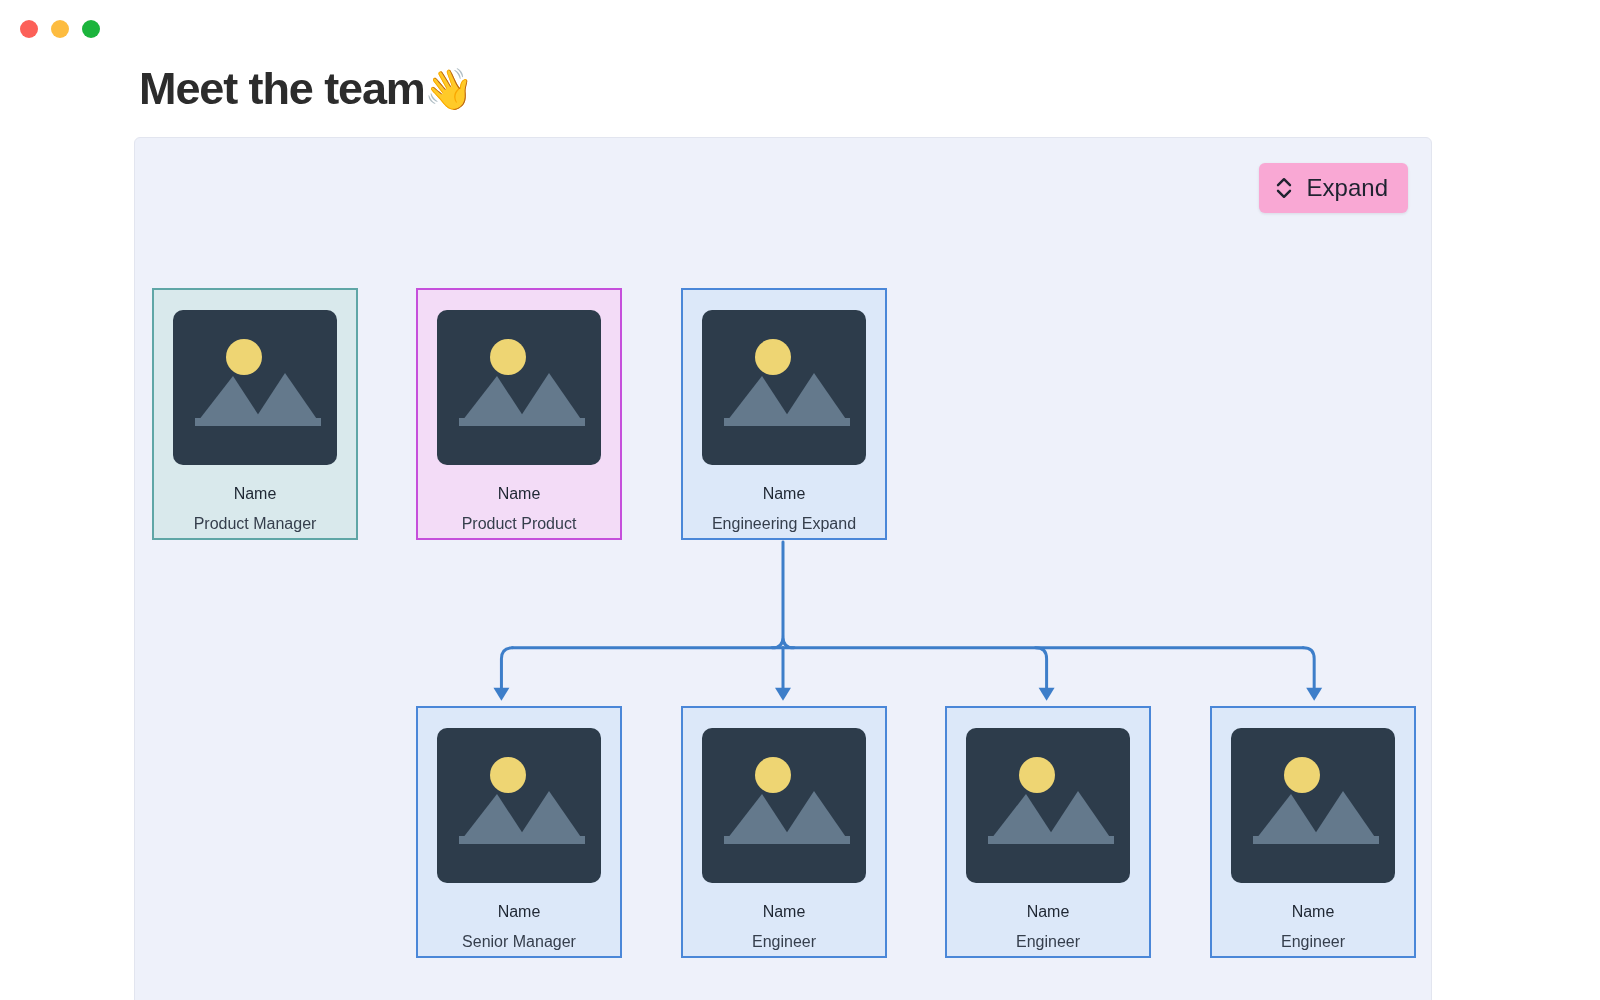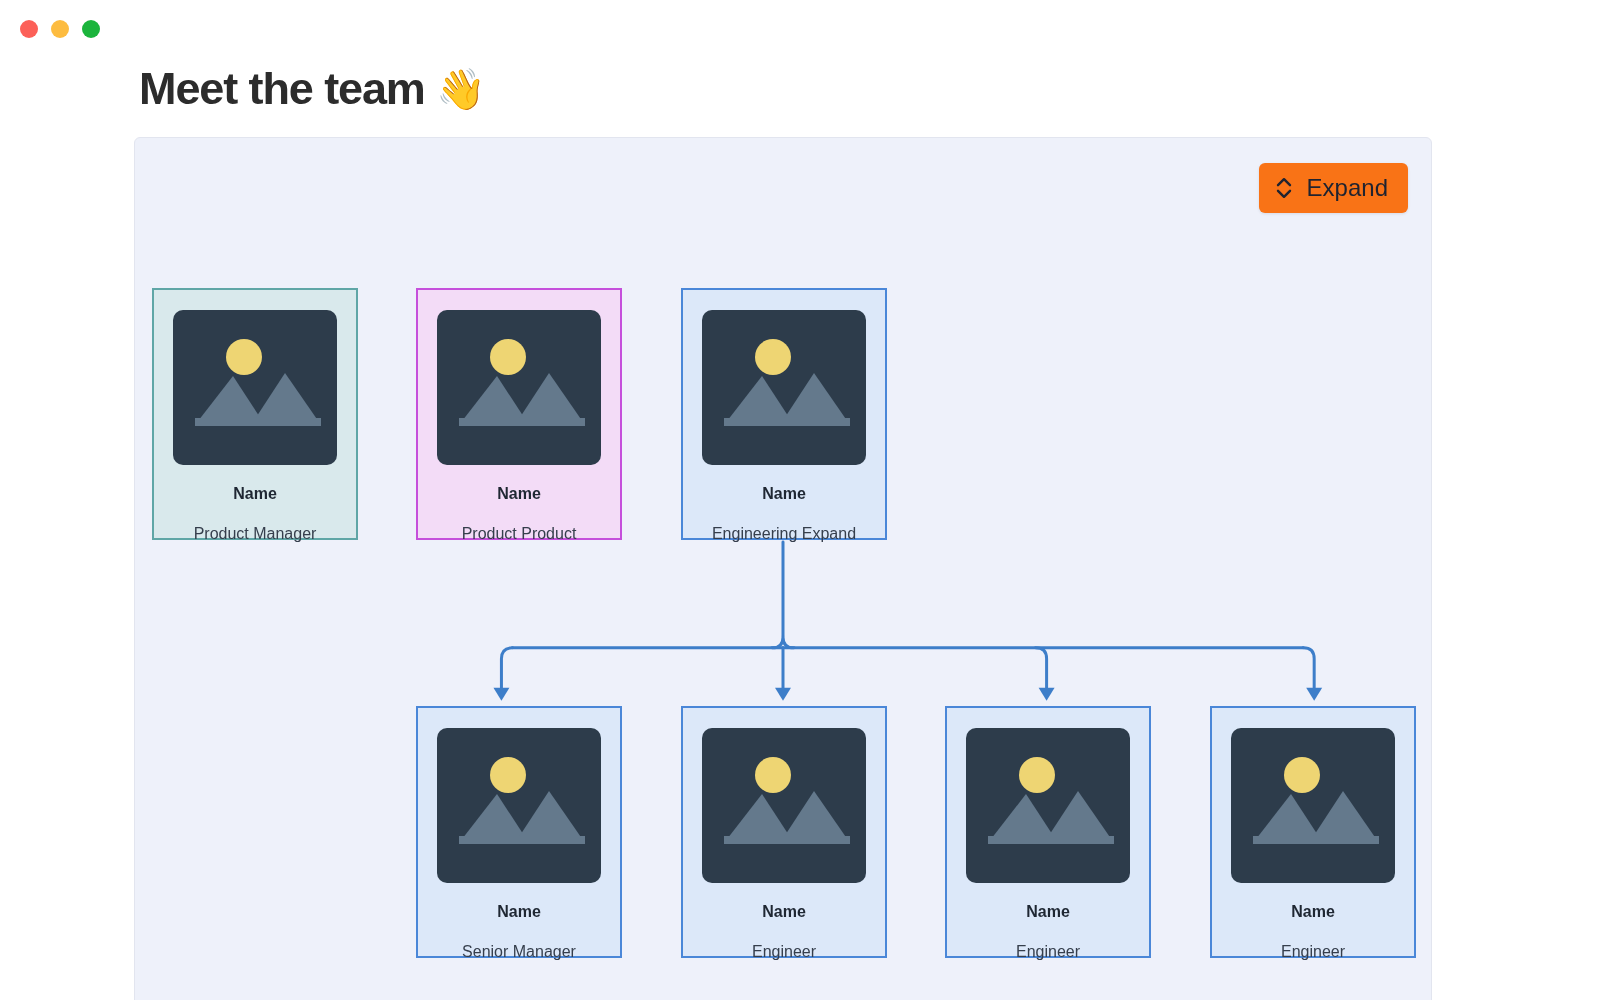--- a/index.html
+++ b/index.html
@@ -35,21 +35,21 @@
     top: 63px;
     left: 139px;
     font-size: 45px;
     font-weight: 700;
     letter-spacing: -1.1px;
     color: #2c2c2c;
     line-height: 1.15;
     white-space: nowrap;
     display: flex;
     align-items: center;
-    gap: 12px;
+    gap: 0;
   }
   .title-emoji { font-size: 40px; line-height: 1; }
 
   
   .canvas {
     position: absolute;
     top: 137px;
     left: 134px;
     width: 1298px;
     height: 900px;
@@ -59,21 +59,21 @@
     overflow: hidden;
   }
 
   
   .expand-btn {
     position: absolute;
     top: 25px;
     right: 23px;
     height: 50px;
     padding: 0 20px 0 14px;
-    background: #f97316;
+    background: #f9a8d4;
     border: none;
     border-radius: 6px;
     box-shadow: 0 1px 3px rgba(16,24,40,.10);
     display: flex;
     align-items: center;
     gap: 12px;
     cursor: pointer;
     font-family: "Liberation Sans", sans-serif;
   }
   .expand-btn .label {
@@ -109,26 +109,26 @@
     margin-top: 20px;
     position: relative;
     overflow: hidden;
     flex: none;
   }
   .card .photo svg { display: block; width: 100%; height: 100%; }
 
   .card .person-name {
     margin-top: 21px;
     font-size: 16px;
-    font-weight: 700;
+    font-weight: 400;
     color: #1f2733;
     line-height: 1;
   }
   .card .person-role {
-    margin-top: 24px;
+    margin-top: 14px;
     font-size: 16px;
     font-weight: 400;
     color: #353e4c;
     line-height: 1;
   }
 
   
   .card.teal  { background: #d9e9ec; border-color: #5fa6a6; }
   .card.pink  { background: #f3dcf7; border-color: #c54fdb; }
   .card.blue  { background: #dce8f9; border-color: #4a87d8; }

